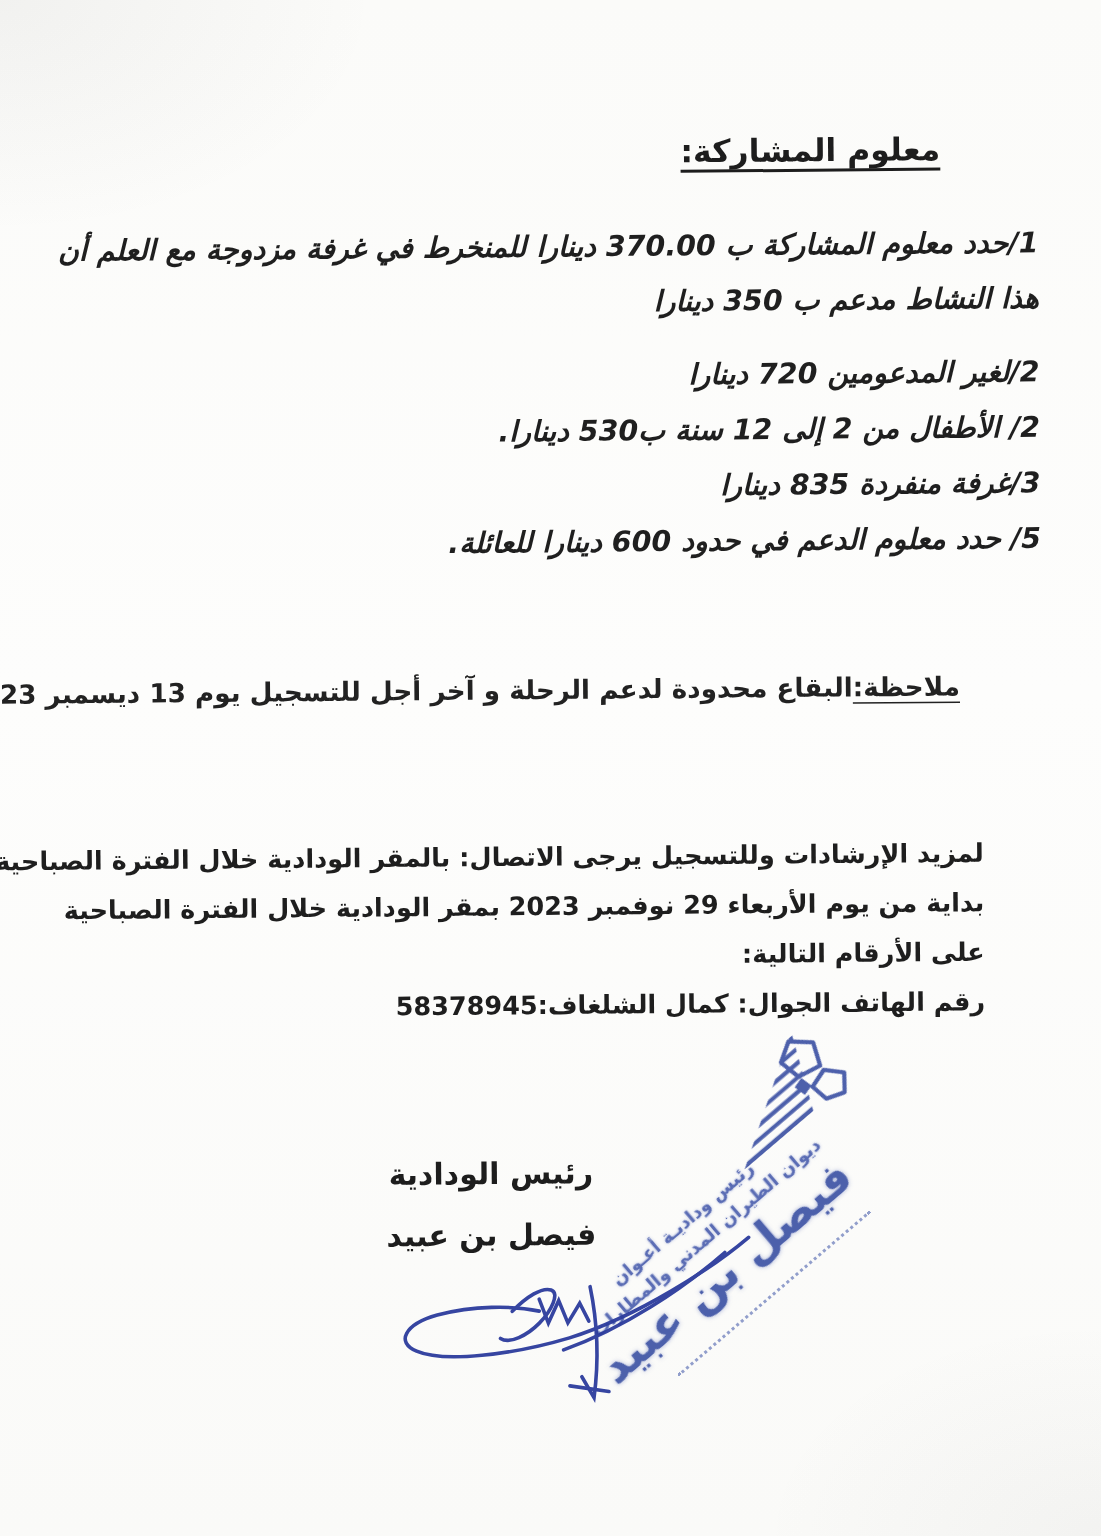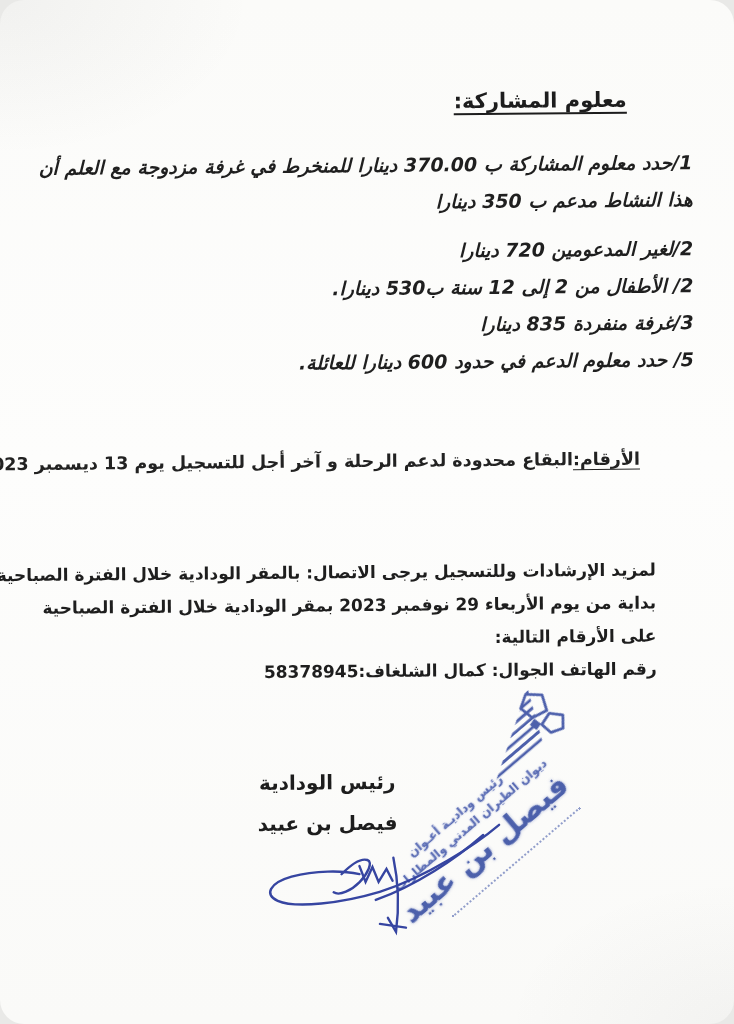--- a/index.html
+++ b/index.html
@@ -5,21 +5,20 @@
   html,body{margin:0;padding:0;background:#e9e9e7;}
   #page{
     width:734px;height:1024px;position:relative;overflow:hidden;margin:0 auto;
     background:
       radial-gradient(420px 260px at 0% 0%, rgba(60,60,60,0.05), rgba(0,0,0,0) 60%),
       radial-gradient(380px 240px at 100% 100%, rgba(60,60,60,0.04), rgba(0,0,0,0) 60%),
       linear-gradient(180deg,#fbfbf9 0%,#fdfdfc 45%,#fafaf8 100%);
     font-family:"DejaVu Sans", sans-serif;
     direction:rtl;
     color:#222;
-    border-radius:24px;
   }
   #tilt{position:absolute;inset:0;transform:rotate(-0.5deg);transform-origin:50% 46%;}
 
   .doc-title{
     position:absolute;top:90px;right:104px;
     font-size:21px;font-weight:700;color:#1d1d1d;
     text-decoration:underline;text-underline-offset:5px;text-decoration-thickness:2px;
   }
   .fees{position:absolute;top:147px;right:39px;left:30px;}
   .fee-item{
@@ -78,21 +77,21 @@
 
     <div class="fees">
       <p class="fee-item wrap">1/حدد معلوم المشاركة ب 370.00 دينارا للمنخرط في غرفة مزدوجة مع العلم أن هذا النشاط مدعم ب 350 دينارا</p>
       <p class="fee-item">2/لغير المدعومين 720 دينارا</p>
       <p class="fee-item">2/ الأطفال من 2 إلى 12 سنة ب530 دينارا.</p>
       <p class="fee-item">3/غرفة منفردة 835 دينارا</p>
       <p class="fee-item">5/ حدد معلوم الدعم في حدود 600 دينارا للعائلة.</p>
     </div>
 
     <div class="note-line">
-      <span class="note-label">الأرقام:</span><span class="note-text">البقاع محدودة لدعم الرحلة و آخر أجل للتسجيل يوم 13 ديسمبر 2023</span>
+      <span class="note-label">ملاحظة:</span><span class="note-text">البقاع محدودة لدعم الرحلة و آخر أجل للتسجيل يوم 13 ديسمبر 2023</span>
     </div>
 
     <div class="contact">
       <div class="contact-line">لمزيد الإرشادات وللتسجيل يرجى الاتصال: بالمقر الودادية خلال الفترة الصباحية</div>
       <div class="contact-line">بداية من يوم الأربعاء 29 نوفمبر 2023 بمقر الودادية خلال الفترة الصباحية</div>
       <div class="contact-line">على الأرقام التالية:</div>
       <div class="contact-line">رقم الهاتف الجوال: كمال الشلغاف:58378945</div>
     </div>
 
     <div class="sig-block">

